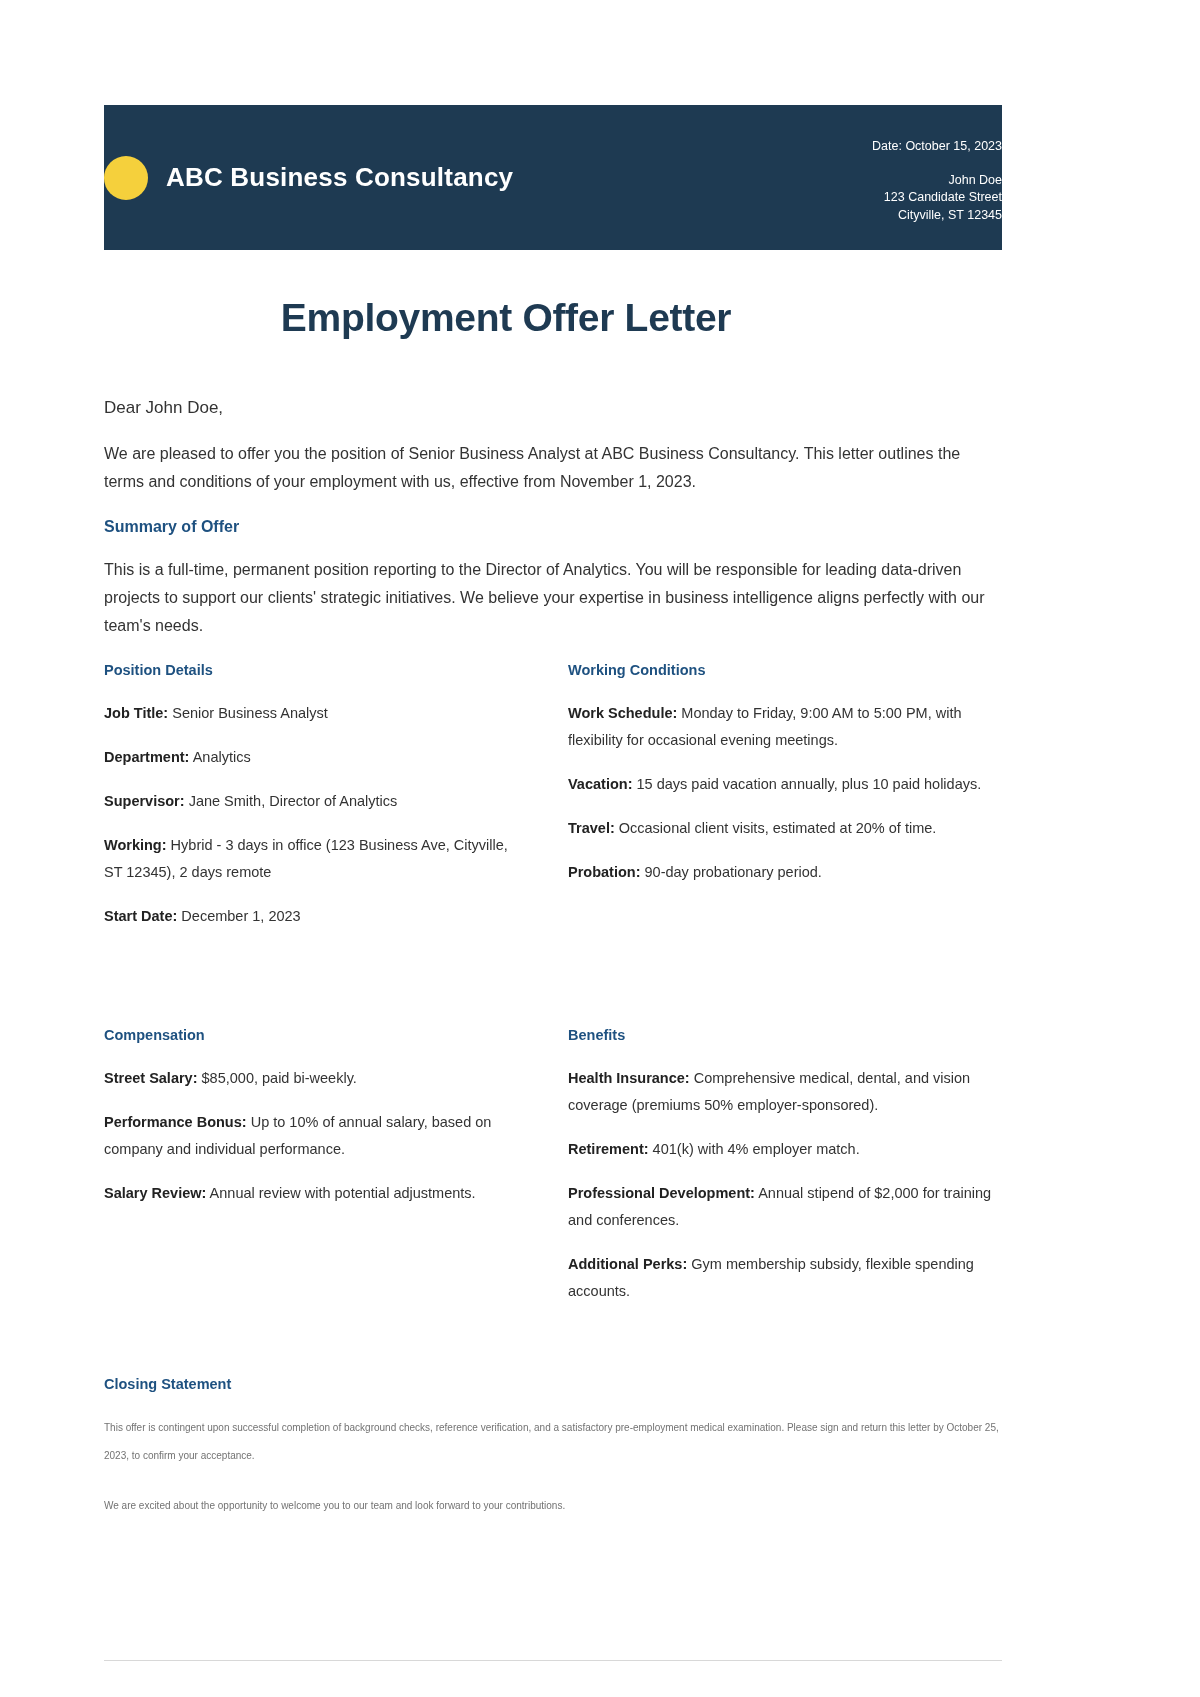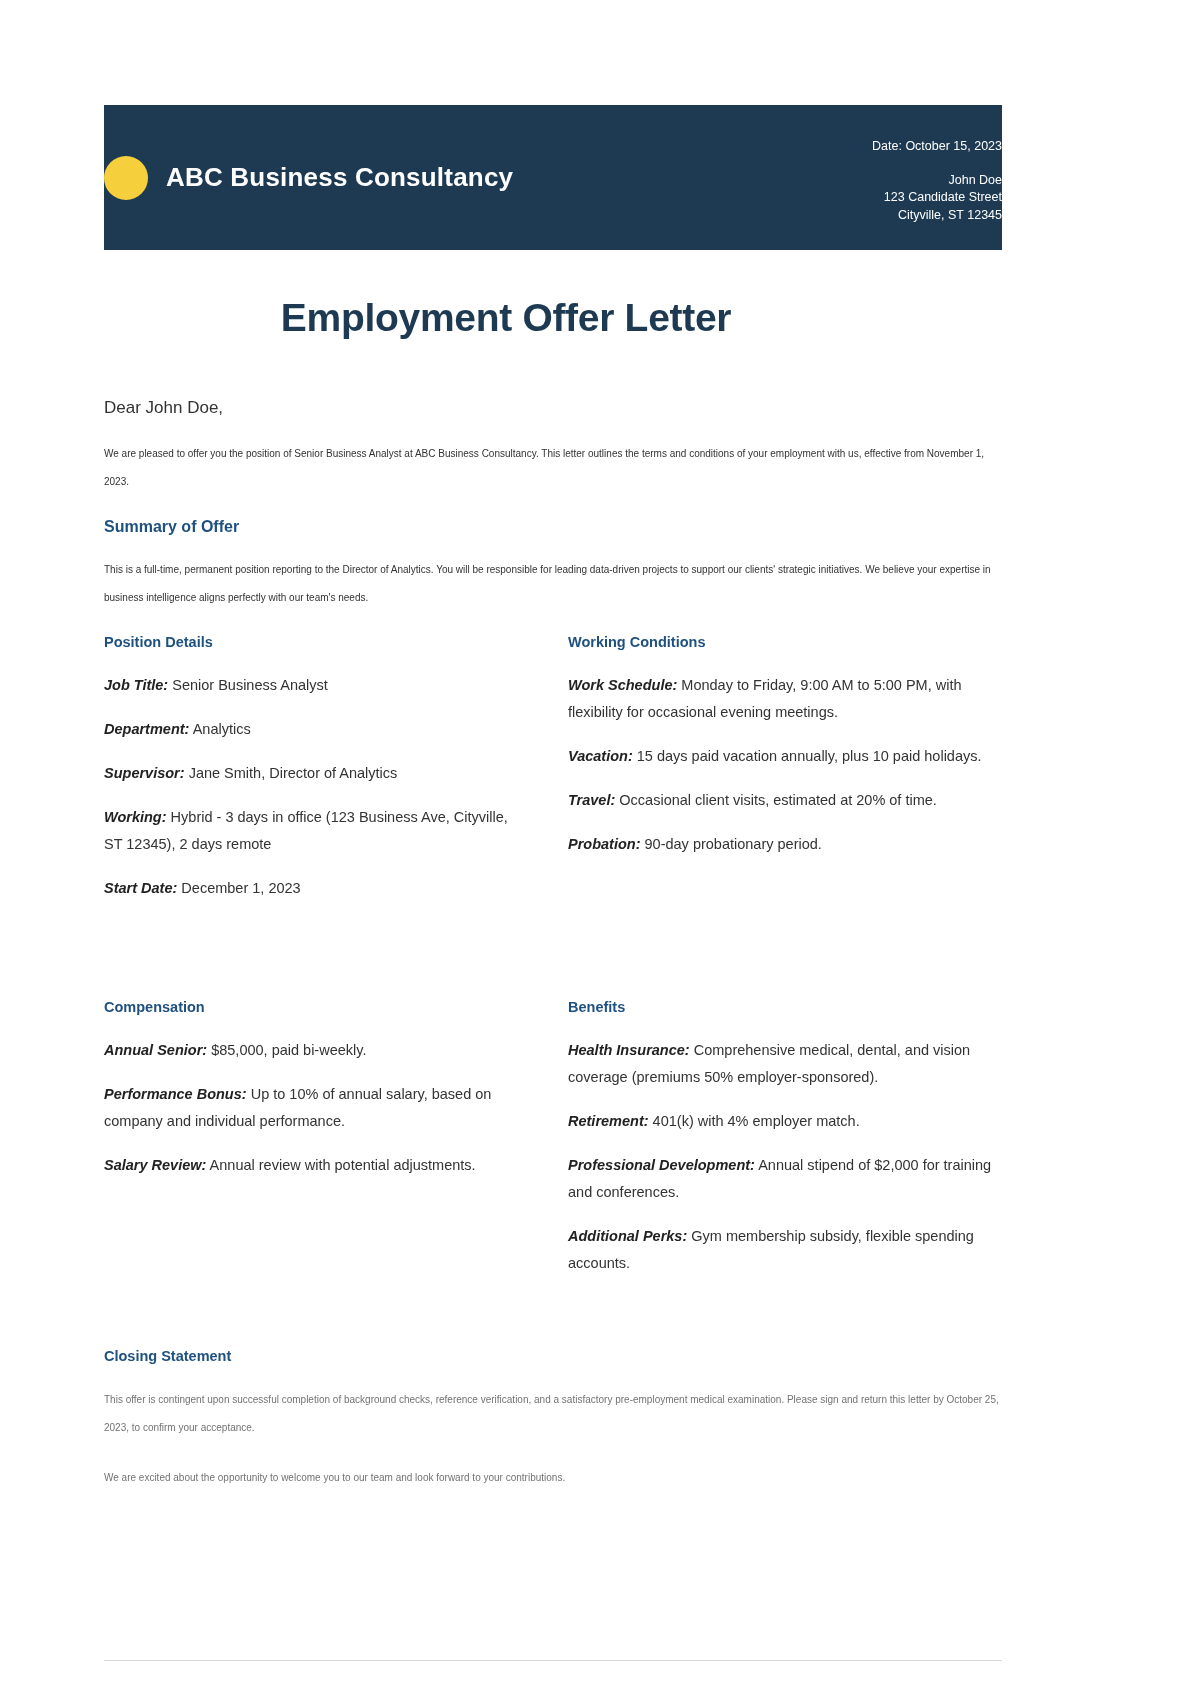--- a/index.html
+++ b/index.html
@@ -86,21 +86,21 @@
 
   
   .content {
     position: absolute;
     left: 104px;
     top: 394px;
     width: 898px;
   }
 
   p.para {
-    font-size: 10px;
+    font-size: 16px;
     line-height: 28px;
     color: #333333;
     margin-bottom: 22px;
   }
 
   .salutation {
     font-size: 17px;
     line-height: 28px;
     color: #333333;
     margin-bottom: 18px;
@@ -135,21 +135,21 @@
     margin-bottom: 22px;
   }
 
   .field {
     font-size: 14.5px;
     line-height: 27px;
     color: #333333;
     margin-bottom: 17px;
   }
 
-  .field b { font-weight: bold; color: #222222; font-style: italic; }
+  .field b { font-weight: bold; color: #222222; }
 
   
   .closing {
     margin-top: 54px;
   }
 
   .closing h3 {
     font-size: 14.5px;
     font-weight: bold;
     color: #1e5180;
@@ -244,21 +244,21 @@
           <b>Probation:</b>
           <span>90-day probationary period.</span>
         </div>
       </div>
     </div>
 
     <div class="two-col" style="margin-top:80px;">
       <div class="col">
         <h3>Compensation</h3>
         <div class="field">
-          <b>Annual Senior:</b>
+          <b>Street Salary:</b>
           <span>$85,000, paid bi-weekly.</span>
         </div>
         <div class="field">
           <b>Performance Bonus:</b>
           <span>Up to 10% of annual salary, based on company and individual performance.</span>
         </div>
         <div class="field">
           <b>Salary Review:</b>
           <span>Annual review with potential adjustments.</span>
         </div>

